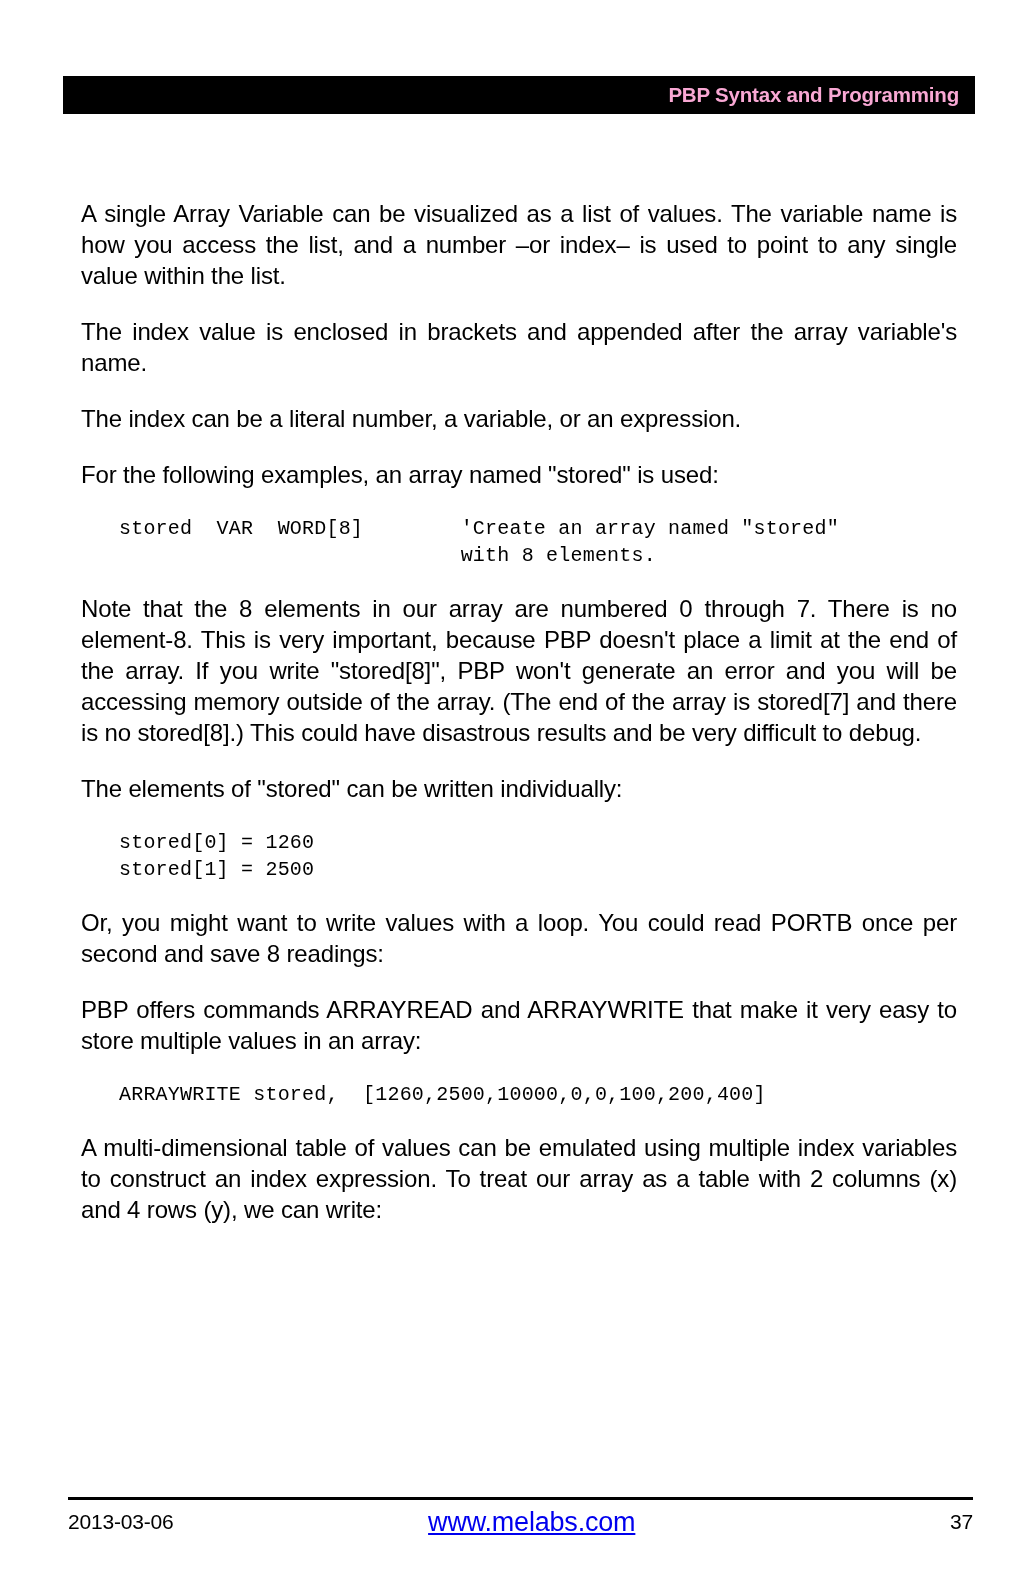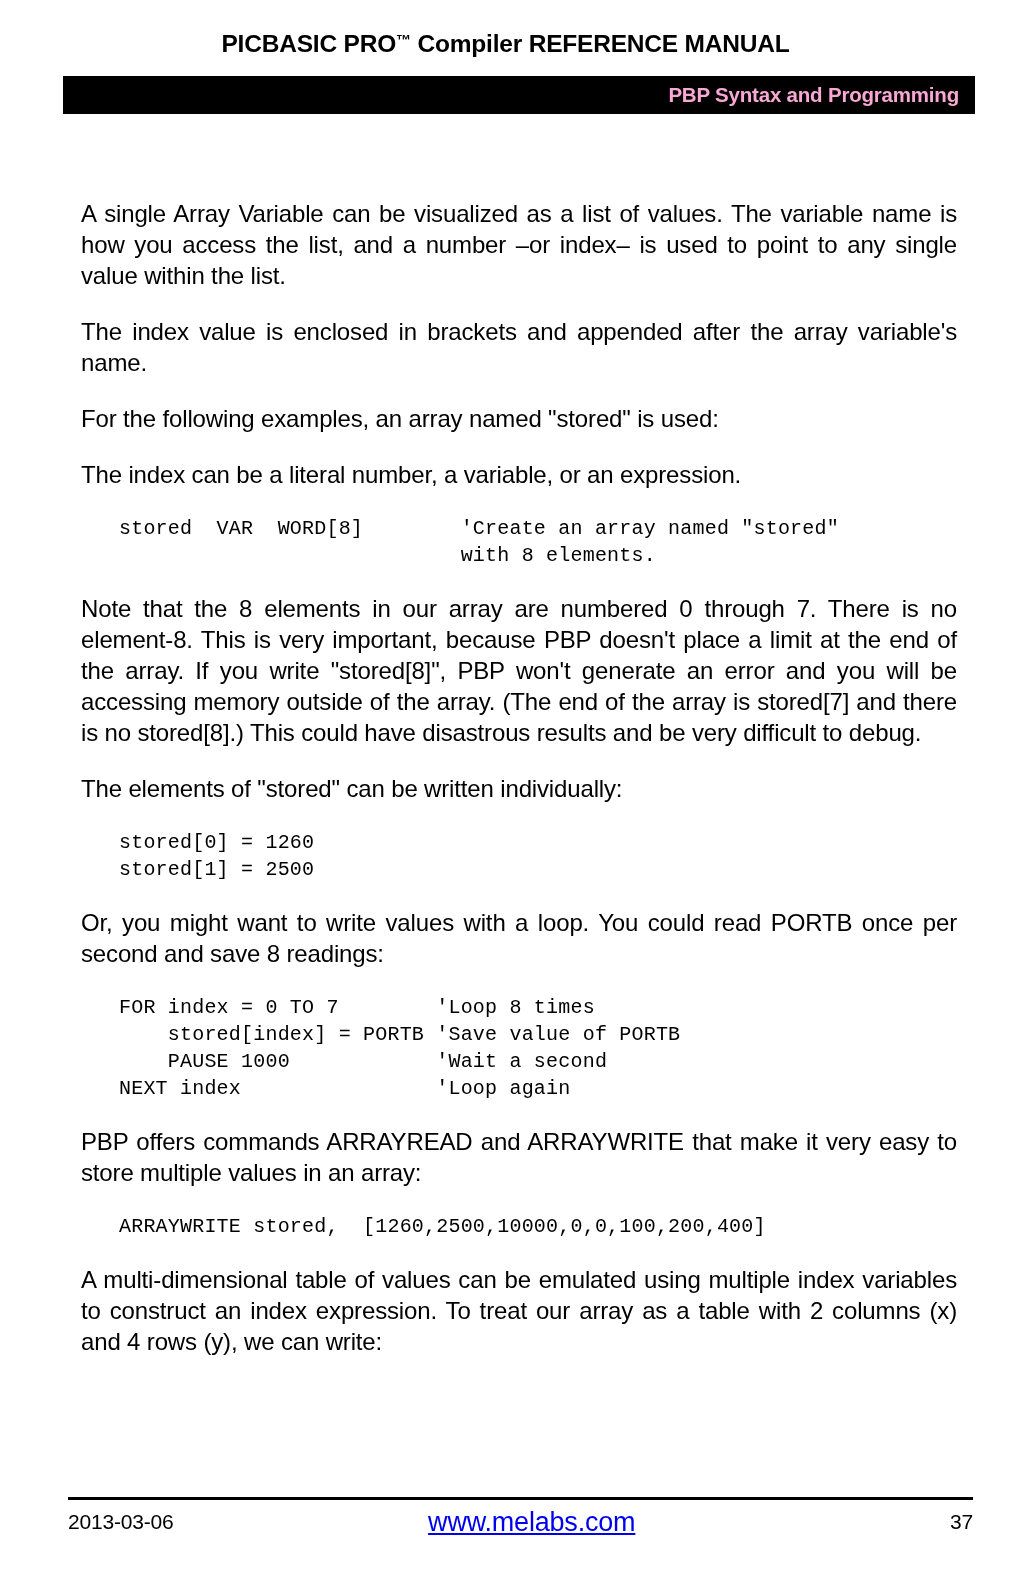--- a/index.html
+++ b/index.html
@@ -141,54 +141,49 @@
   .footer-page {
     flex: 0 0 auto;
     text-align: left;
   }
 </style>
 </head>
 <body>
 
 <div class="page">
 
-  <div class="doc-title"><span>PICBASIC PRO</span><span class="tm">™</span><span> Compiler REFERENCE MANUAL</span></div>
 
   <div class="header-bar">
     <div class="header-bar-text">PBP Syntax and Programming</div>
   </div>
 
 
   <div class="content">
 
     <p class="para">A single Array Variable can be visualized as a list of values.  The variable name is how you access the list, and a number –or index– is used to point to any single value within the list.</p>
 
     <p class="para">The index value is enclosed in brackets and appended after the array variable's name.</p>
 
 
+    <p class="para">The index can be a literal number, a variable, or an expression.</p>
+
     <p class="para">For the following examples, an array named "stored" is used:</p>
-
-    <p class="para">The index can be a literal number, a variable, or an expression.</p>
 
     <pre class="code indent2">stored  VAR  WORD[8]        'Create an array named "stored"
                             with 8 elements.</pre>
 
     <p class="para">Note that the 8 elements in our array are numbered 0 through 7.  There is no element-8.  This is very important, because PBP doesn't place a limit at the end of the array.  If you write "stored[8]", PBP won't generate an error and you will be accessing memory outside of the array.  (The end of the array is stored[7] and there is no stored[8].)  This could have disastrous results and be very difficult to debug.</p>
 
     <p class="para">The elements of "stored" can be written individually:</p>
 
     <pre class="code indent1">stored[0] = 1260
 stored[1] = 2500</pre>
 
     <p class="para">Or, you might want to write values with a loop.  You could read PORTB once per second and save 8 readings:</p>
 
-    <pre class="code indent1">FOR index = 0 TO 7        'Loop 8 times
-    stored[index] = PORTB 'Save value of PORTB
-    PAUSE 1000            'Wait a second
-NEXT index                'Loop again</pre>
 
     <p class="para">PBP offers commands ARRAYREAD and ARRAYWRITE that make it very easy to store multiple values in an array:</p>
 
     <pre class="code indent1">ARRAYWRITE stored,  [1260,2500,10000,0,0,100,200,400]</pre>
 
     <p class="para">A multi-dimensional table of values can be emulated using multiple index variables to construct an index expression.  To treat our array as a table with 2 columns (x) and 4 rows (y), we can write:</p>
 
   </div>
 
   <div class="footer-rule"></div>

